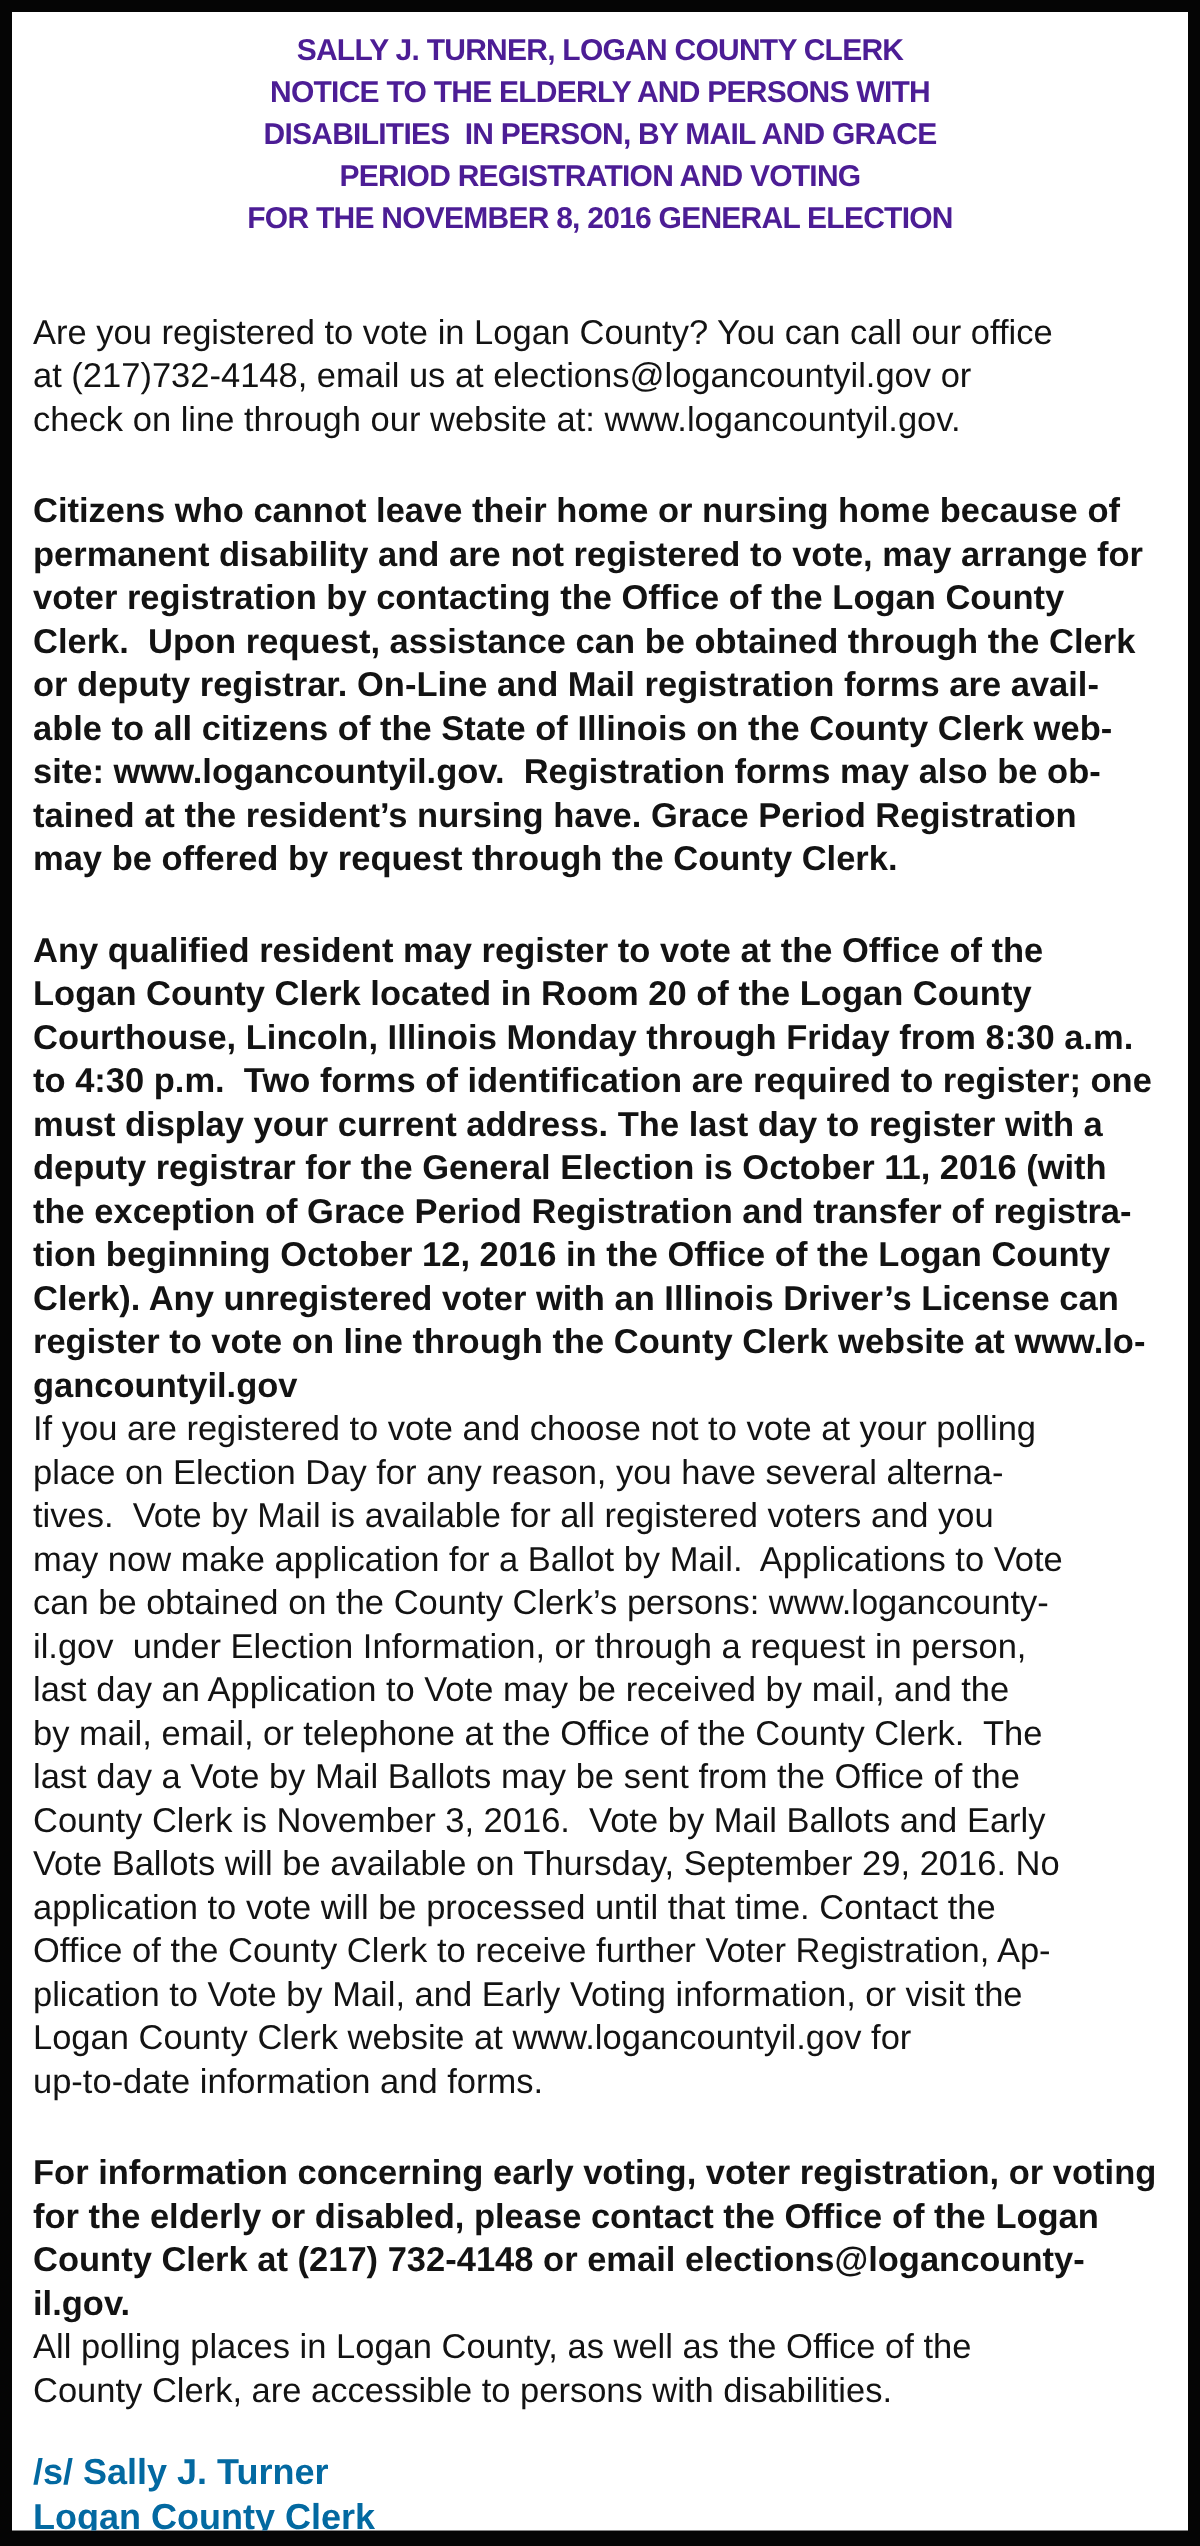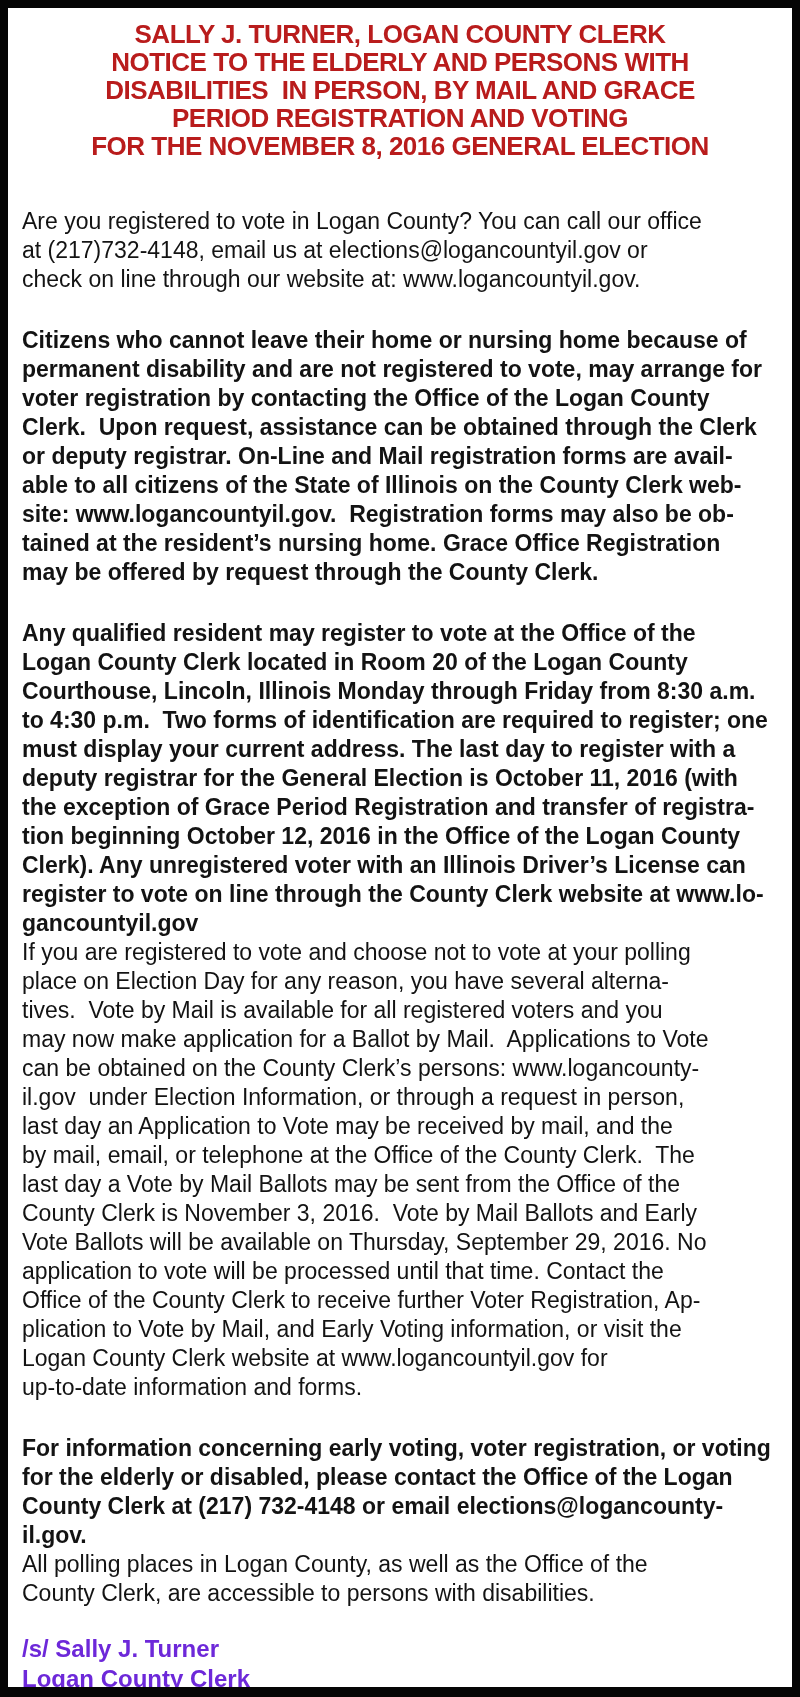--- a/index.html
+++ b/index.html
@@ -21,43 +21,43 @@
     height: 1679px;
     background: #ffffff;
     padding: 12px 14px 0 14px;
     overflow: hidden;
     color: #131313;
   }
 
   .notice-header {
     text-align: center;
     font-weight: bold;
-    font-size: 26px;
+    font-size: 20px;
     line-height: 28px;
     letter-spacing: -0.5px;
-    color: #b91c1c;
+    color: #4c1d95;
   }
   .notice-header .line { white-space: pre; }
 
   .notice-body {
     margin-top: 47px;
     font-size: 23px;
     line-height: 29px;
   }
 
   .para { margin-top: 0; }
   .para.gap { margin-top: 32px; font-weight: bold; }
   .line { white-space: pre; }
 
   .signature {
     margin-top: 26px;
     font-weight: bold;
     font-size: 24px;
     line-height: 30px;
-    color: #6d28d9;
+    color: #0369a1;
   }
 </style>
 </head>
 <body>
 
 <div class="page">
   <div class="paper">
     <header class="notice-header">
         <div class="line">SALLY J. TURNER, LOGAN COUNTY CLERK</div>
         <div class="line">NOTICE TO THE ELDERLY AND PERSONS WITH</div>
@@ -72,21 +72,21 @@
           <div class="line">check on line through our website at: www.logancountyil.gov.</div>
         </div>
         <div class="para gap">
           <div class="line">Citizens who cannot leave their home or nursing home because of</div>
           <div class="line">permanent disability and are not registered to vote, may arrange for</div>
           <div class="line">voter registration by contacting the Office of the Logan County</div>
           <div class="line">Clerk.  Upon request, assistance can be obtained through the Clerk</div>
           <div class="line">or deputy registrar. On-Line and Mail registration forms are avail-</div>
           <div class="line">able to all citizens of the State of Illinois on the County Clerk web-</div>
           <div class="line">site: www.logancountyil.gov.  Registration forms may also be ob-</div>
-          <div class="line">tained at the resident’s nursing home. Grace Office Registration</div>
+          <div class="line">tained at the resident’s nursing have. Grace Period Registration</div>
           <div class="line">may be offered by request through the County Clerk.</div>
         </div>
         <div class="para gap">
           <div class="line">Any qualified resident may register to vote at the Office of the</div>
           <div class="line">Logan County Clerk located in Room 20 of the Logan County</div>
           <div class="line">Courthouse, Lincoln, Illinois Monday through Friday from 8:30 a.m.</div>
           <div class="line">to 4:30 p.m.  Two forms of identification are required to register; one</div>
           <div class="line">must display your current address. The last day to register with a</div>
           <div class="line">deputy registrar for the General Election is October 11, 2016 (with</div>
           <div class="line">the exception of Grace Period Registration and transfer of registra-</div>

